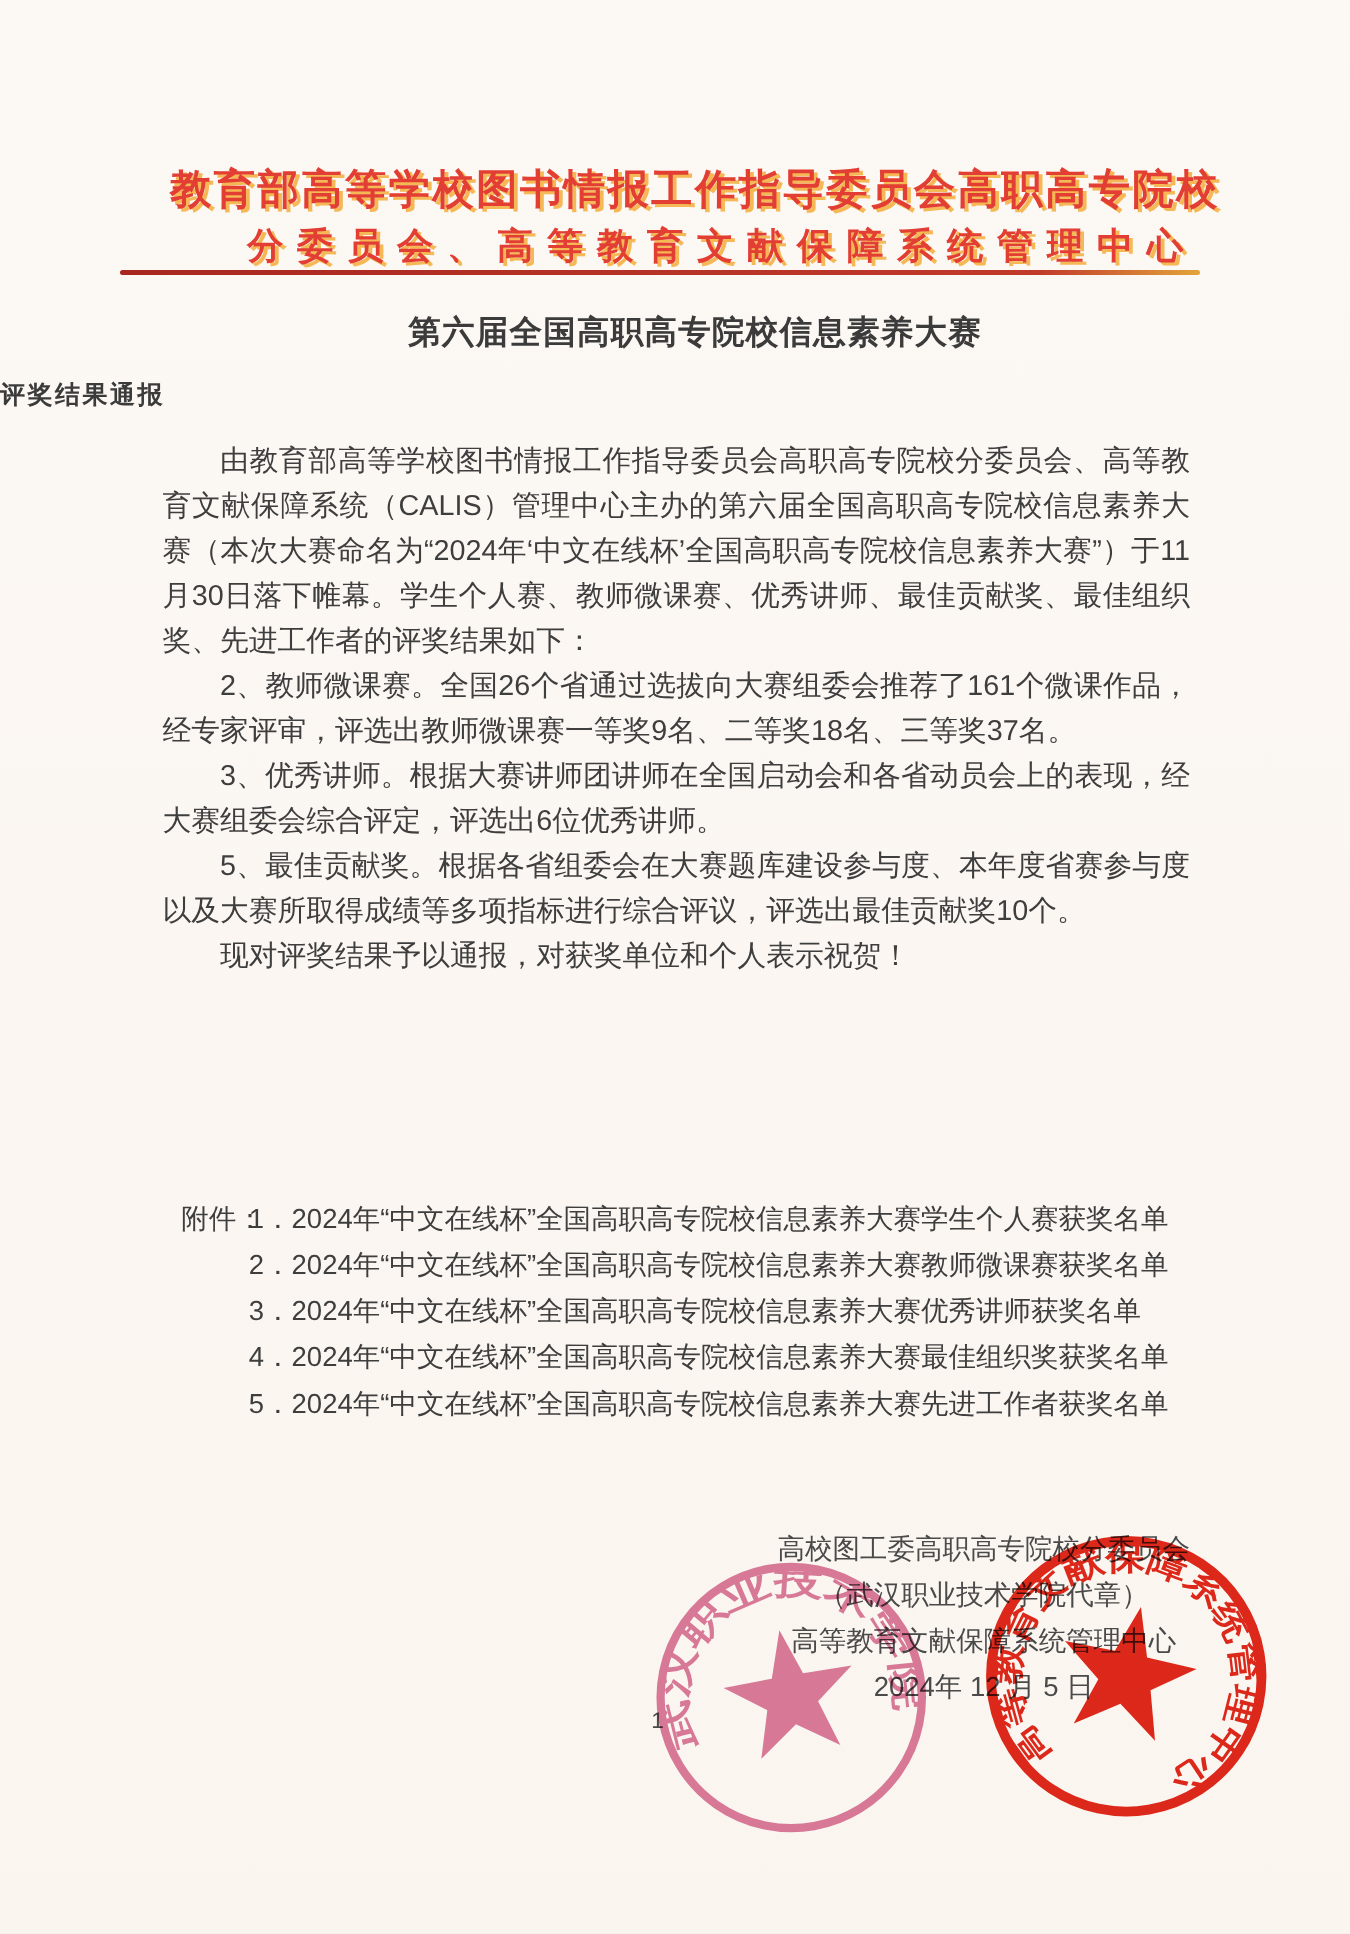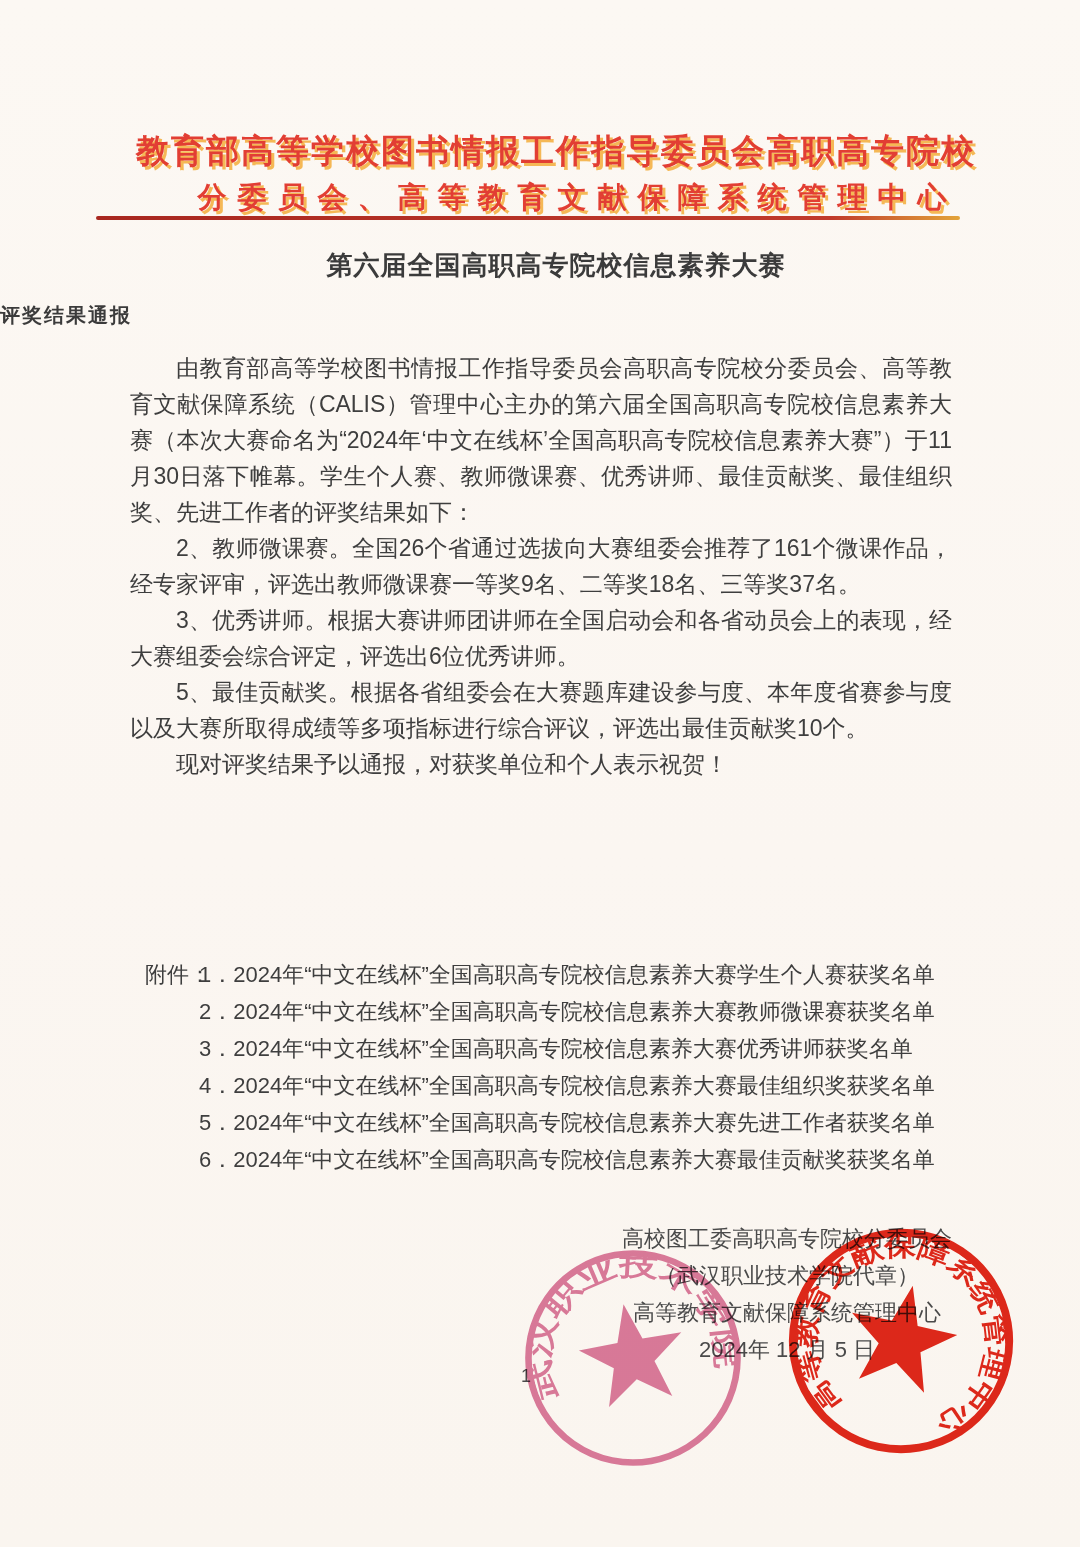--- a/index.html
+++ b/index.html
@@ -115,21 +115,20 @@
   </div>
 
   <div class="attachments">
     <div class="att-label">附件：</div>
     <div class="att-items">
       <div>1．2024年“中文在线杯”全国高职高专院校信息素养大赛学生个人赛获奖名单</div>
       <div>2．2024年“中文在线杯”全国高职高专院校信息素养大赛教师微课赛获奖名单</div>
       <div>3．2024年“中文在线杯”全国高职高专院校信息素养大赛优秀讲师获奖名单</div>
       <div>4．2024年“中文在线杯”全国高职高专院校信息素养大赛最佳组织奖获奖名单</div>
       <div>5．2024年“中文在线杯”全国高职高专院校信息素养大赛先进工作者获奖名单</div>
-      <div>6．2024年“中文在线杯”全国高职高专院校信息素养大赛最佳贡献奖获奖名单</div>
     </div>
   </div>
 
   <div class="signature">
     <div>高校图工委高职高专院校分委员会</div>
     <div>（武汉职业技术学院代章）</div>
     <div>高等教育文献保障系统管理中心</div>
     <div>2024年 12 月 5 日</div>
   </div>
 

